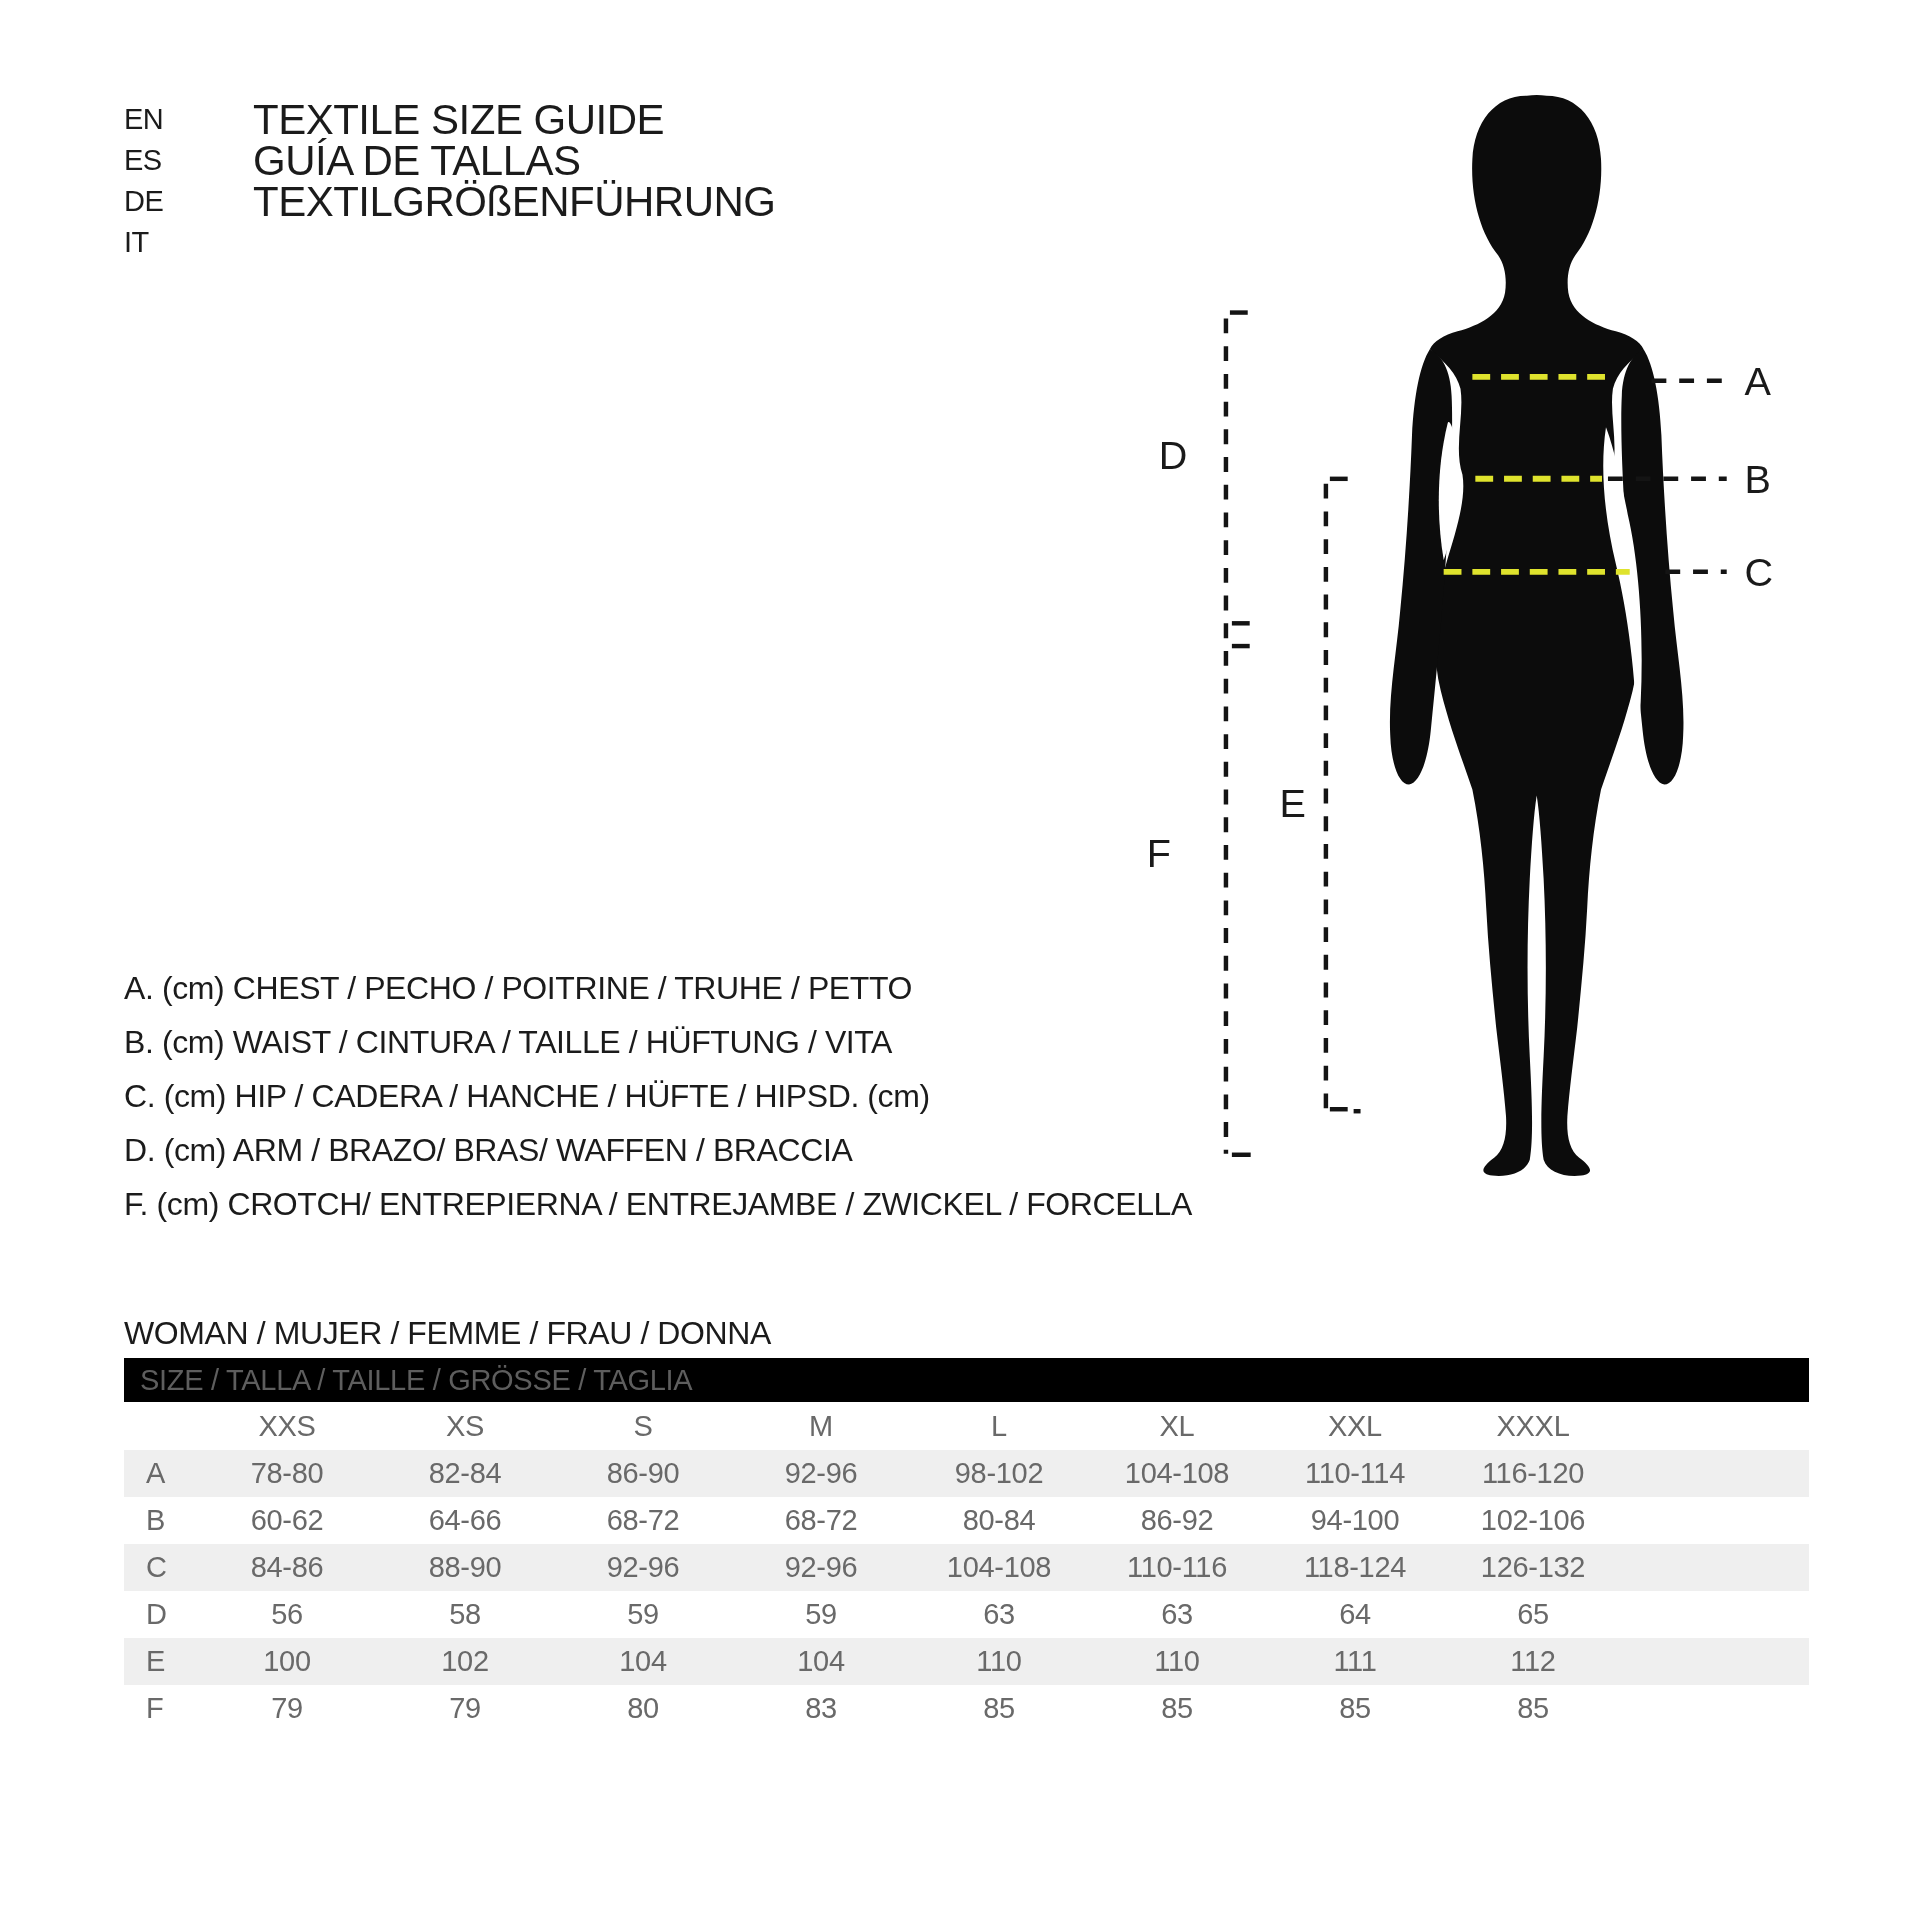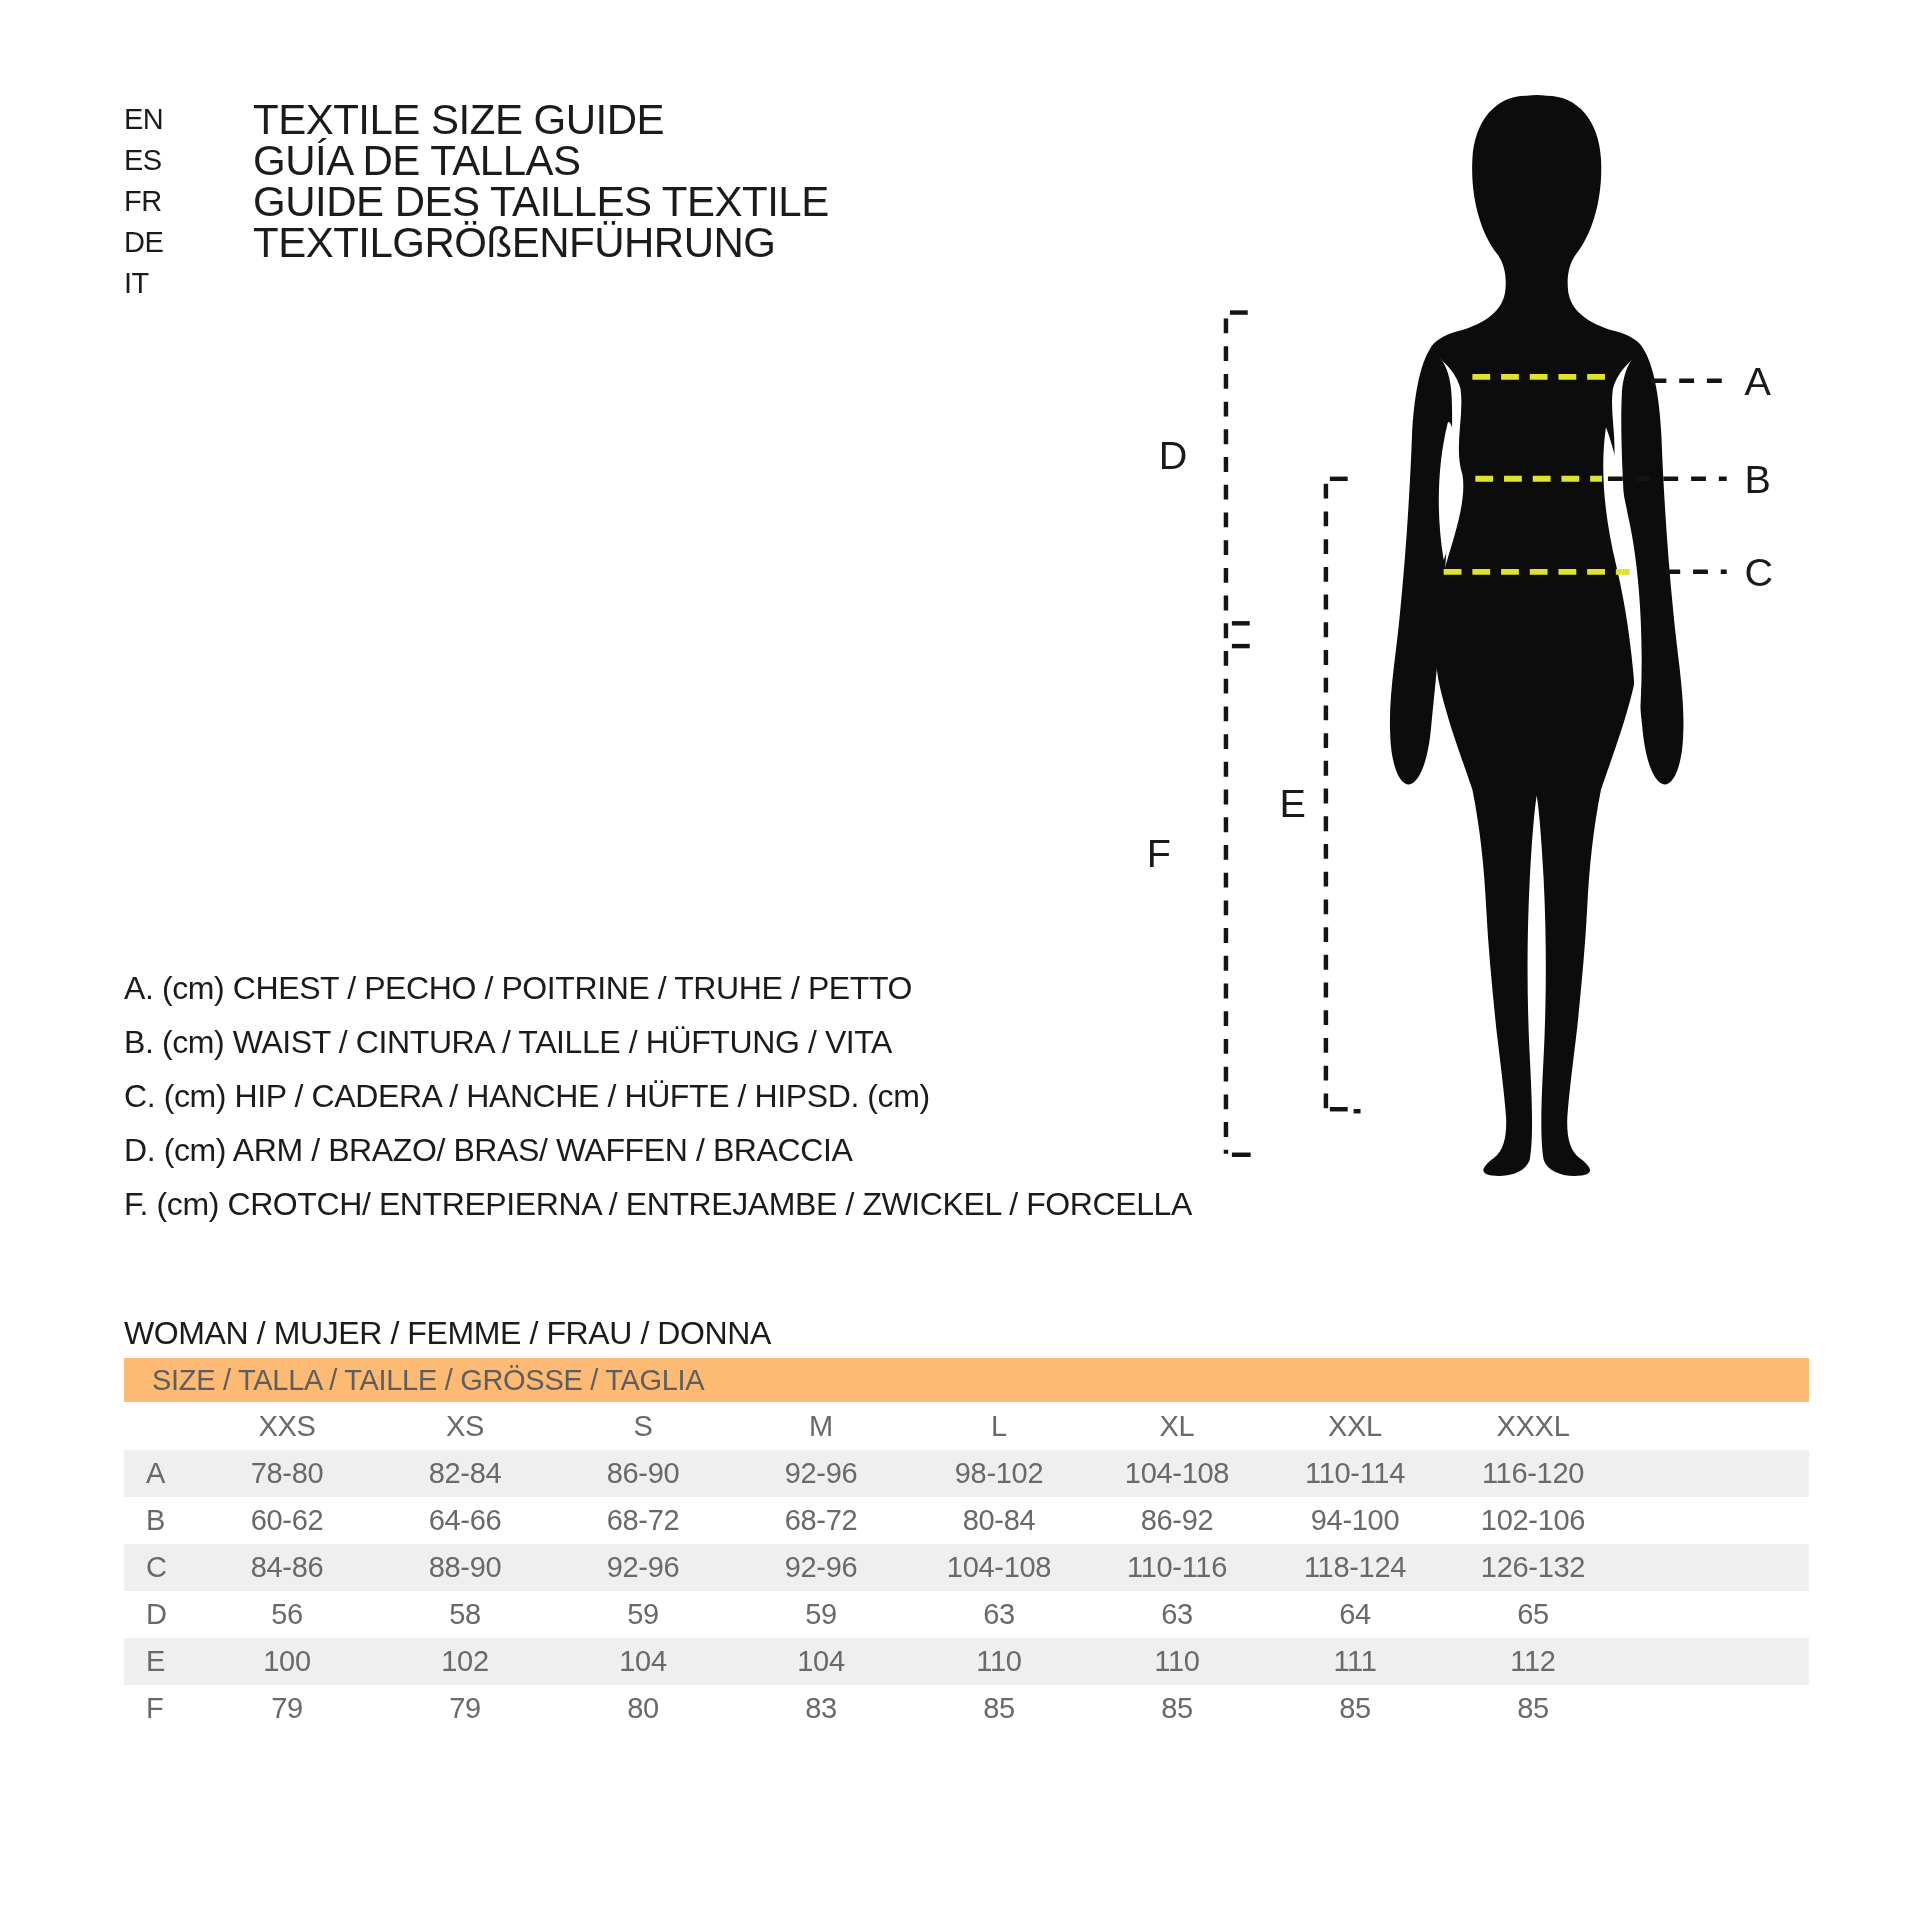--- a/index.html
+++ b/index.html
@@ -21,45 +21,41 @@
 
   
   .legend-block{position:absolute;left:124px;top:961px;}
   .legend-line{height:54px;display:flex;align-items:center;font-size:32px;letter-spacing:-0.4px;white-space:nowrap;}
 
   
   .group-title{position:absolute;left:124px;top:1315px;font-size:32px;letter-spacing:-0.4px;}
 
   
   .size-table{position:absolute;left:124px;top:1358px;width:1685px;font-size:29px;color:#696969;letter-spacing:-0.3px;}
-  .band{height:44px;background:#fdba74;color:#5e5e5e;display:flex;align-items:center;
-        padding-left:28px;box-sizing:border-box;font-size:29px;}
+  .band{height:44px;background:#000000;color:#5e5e5e;display:flex;align-items:center;
+        padding-left:16px;box-sizing:border-box;font-size:29px;}
   .trow{display:grid;grid-template-columns:74px repeat(8,178px) 1fr;height:47px;align-items:center;}
   .thead-row{height:48px;}
   .tlabel{padding-left:22px;text-align:left;}
   .tcell{text-align:center;}
   .stripe{background:#efefef;}
 </style>
 </head>
 <body>
 
 <div class="page">
 
   <div class="lang-block">
     <div class="lang-row">
       <span class="lang-code">EN</span>
       <span class="lang-title">TEXTILE SIZE GUIDE</span>
     </div>
     <div class="lang-row">
       <span class="lang-code">ES</span>
       <span class="lang-title">GUÍA DE TALLAS</span>
-    </div>
-    <div class="lang-row">
-      <span class="lang-code">FR</span>
-      <span class="lang-title">GUIDE DES TAILLES TEXTILE</span>
     </div>
     <div class="lang-row">
       <span class="lang-code">DE</span>
       <span class="lang-title">TEXTILGRÖßENFÜHRUNG</span>
     </div>
     <div class="lang-row">
       <span class="lang-code">IT</span>
     </div>
   </div>
 

